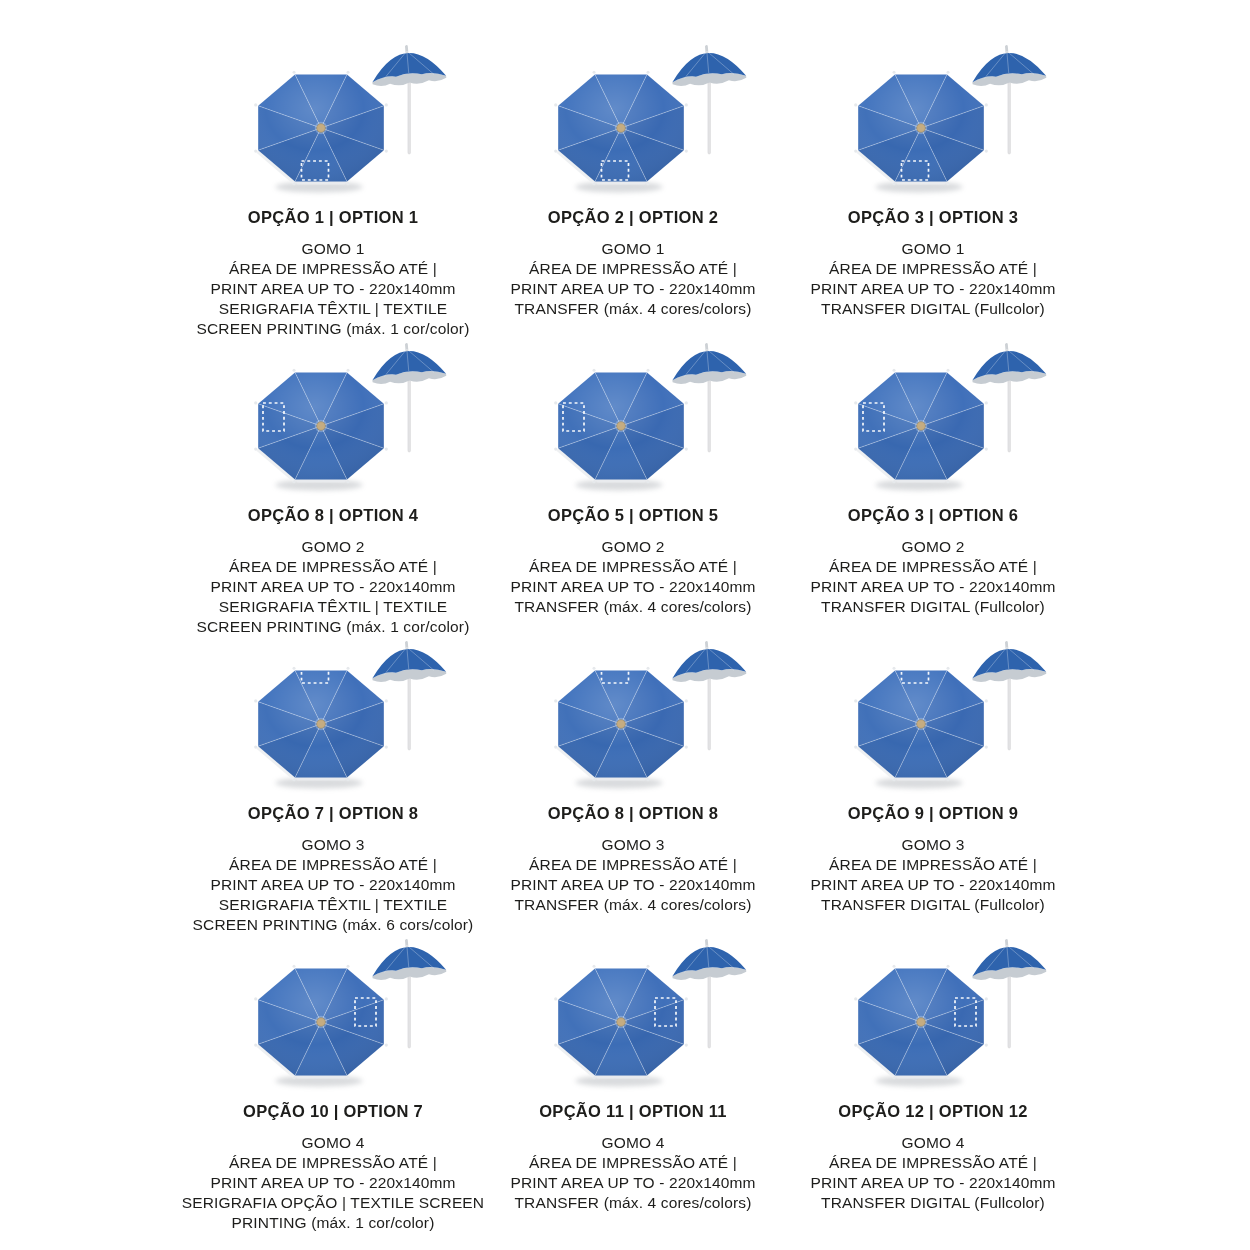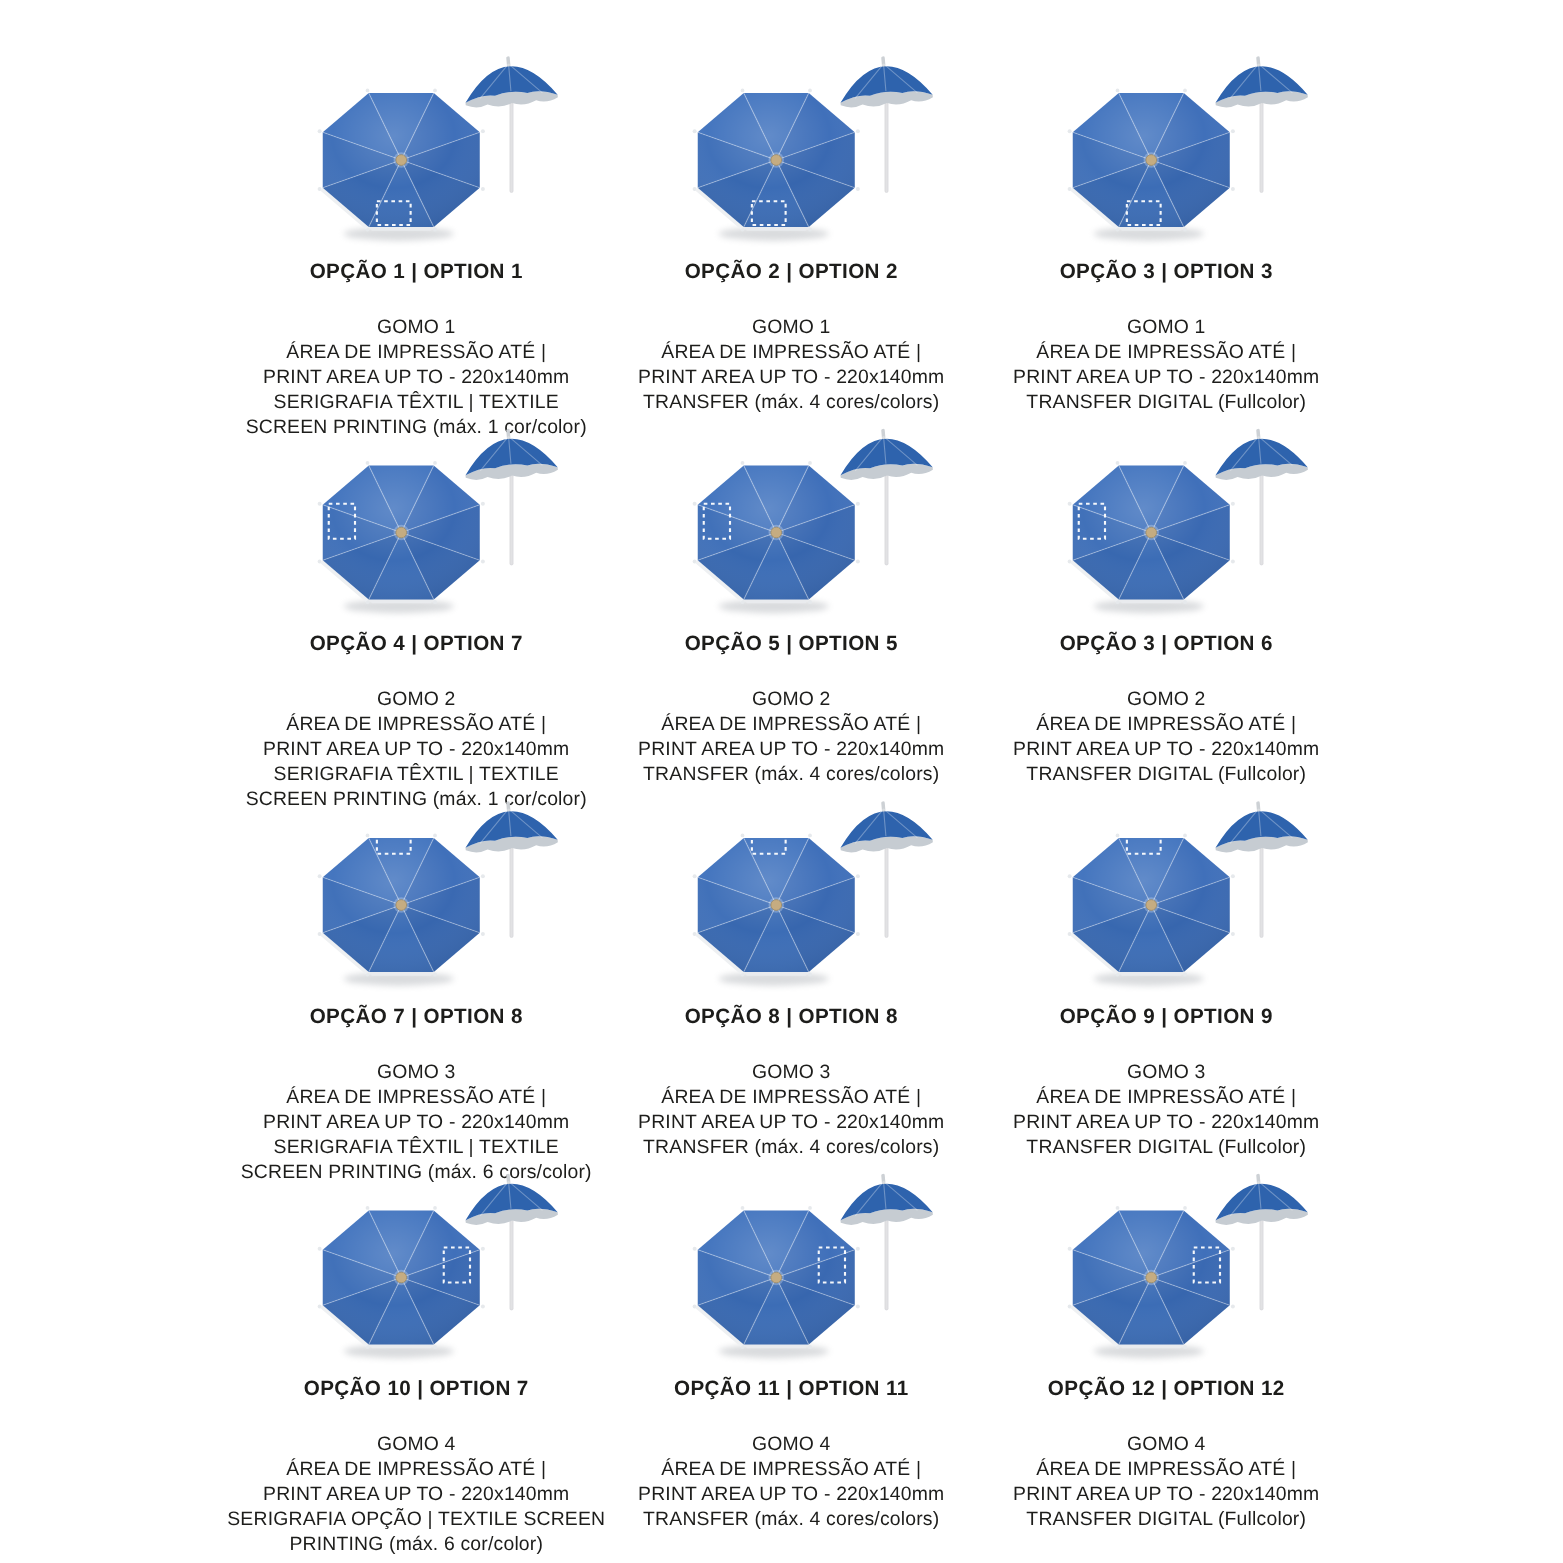--- a/index.html
+++ b/index.html
@@ -38,21 +38,21 @@
     line-height:21px;
     white-space:nowrap;
   }
   .ln{
     margin:0;
     font-size:15.5px;
     line-height:20px;
     letter-spacing:0.15px;
     white-space:nowrap;
   }
-  .ln.first{margin-top:24px;}
+  .ln.first{margin-top:11px;}
 </style>
 </head>
 <body>
 
 <div class="sheet">
   <div class="grid">
 
     <div class="cell">
       <div class="umb">
   <svg viewBox="0 0 230 160" width="230" height="160" xmlns="http://www.w3.org/2000/svg">
@@ -316,21 +316,21 @@
       <rect x="43.9" y="38" width="2.6" height="72" rx="1.2" fill="#e2e2e4" stroke="#cfcfd2" stroke-width="0.4"></rect>
       <g transform="rotate(-5 45 32)">
         <rect x="43.6" y="1" width="2.8" height="9" rx="1.2" fill="#cdd1d5"></rect>
         <path d="M8,35 Q22,29 32,31.5 Q45,27.5 58,31.5 Q68,29 82,35 L82,37 Q73,41.5 64.5,38 Q54.5,42.5 45,38.5 Q35.5,42.5 25.5,38 Q17,41.5 8,37 Z" fill="#c6ccd2"></path>
         <path d="M8,35 Q45,-17 82,35 Q68,29 58,31.5 Q45,27.5 32,31.5 Q22,29 8,35 Z" fill="#2e63ad"></path>
         <path d="M45,7 L20,32.5 M45,7 L45,29 M45,7 L70,32.5" stroke="rgba(255,255,255,0.30)" stroke-width="0.9" fill="none"></path>
       </g>
     </g>
   </svg>
 </div>
-      <h3 class="title">OPÇÃO 4 | OPTION 7</h3>
+      <h3 class="title">OPÇÃO 8 | OPTION 4</h3>
       <p class="ln first">GOMO 2</p>
       <p class="ln">ÁREA DE IMPRESSÃO ATÉ |</p>
       <p class="ln">PRINT AREA UP TO - 220x140mm</p>
       <p class="ln">SERIGRAFIA TÊXTIL | TEXTILE</p>
       <p class="ln">SCREEN PRINTING (máx. 1 cor/color)</p>
     </div>
 
     <div class="cell">
       <div class="umb">
   <svg viewBox="0 0 230 160" width="230" height="160" xmlns="http://www.w3.org/2000/svg">
@@ -737,21 +737,21 @@
         <path d="M45,7 L20,32.5 M45,7 L45,29 M45,7 L70,32.5" stroke="rgba(255,255,255,0.30)" stroke-width="0.9" fill="none"></path>
       </g>
     </g>
   </svg>
 </div>
       <h3 class="title">OPÇÃO 10 | OPTION 7</h3>
       <p class="ln first">GOMO 4</p>
       <p class="ln">ÁREA DE IMPRESSÃO ATÉ |</p>
       <p class="ln">PRINT AREA UP TO - 220x140mm</p>
       <p class="ln">SERIGRAFIA OPÇÃO | TEXTILE SCREEN</p>
-      <p class="ln">PRINTING (máx. 6 cor/color)</p>
+      <p class="ln">PRINTING (máx. 1 cor/color)</p>
     </div>
 
     <div class="cell">
       <div class="umb">
   <svg viewBox="0 0 230 160" width="230" height="160" xmlns="http://www.w3.org/2000/svg">
     <defs>
       <filter id="umbBlur" x="-60%" y="-60%" width="220%" height="220%">
         <feGaussianBlur stdDeviation="2.6"></feGaussianBlur>
       </filter>
       <radialGradient id="canShade" cx="45%" cy="32%" r="78%">

